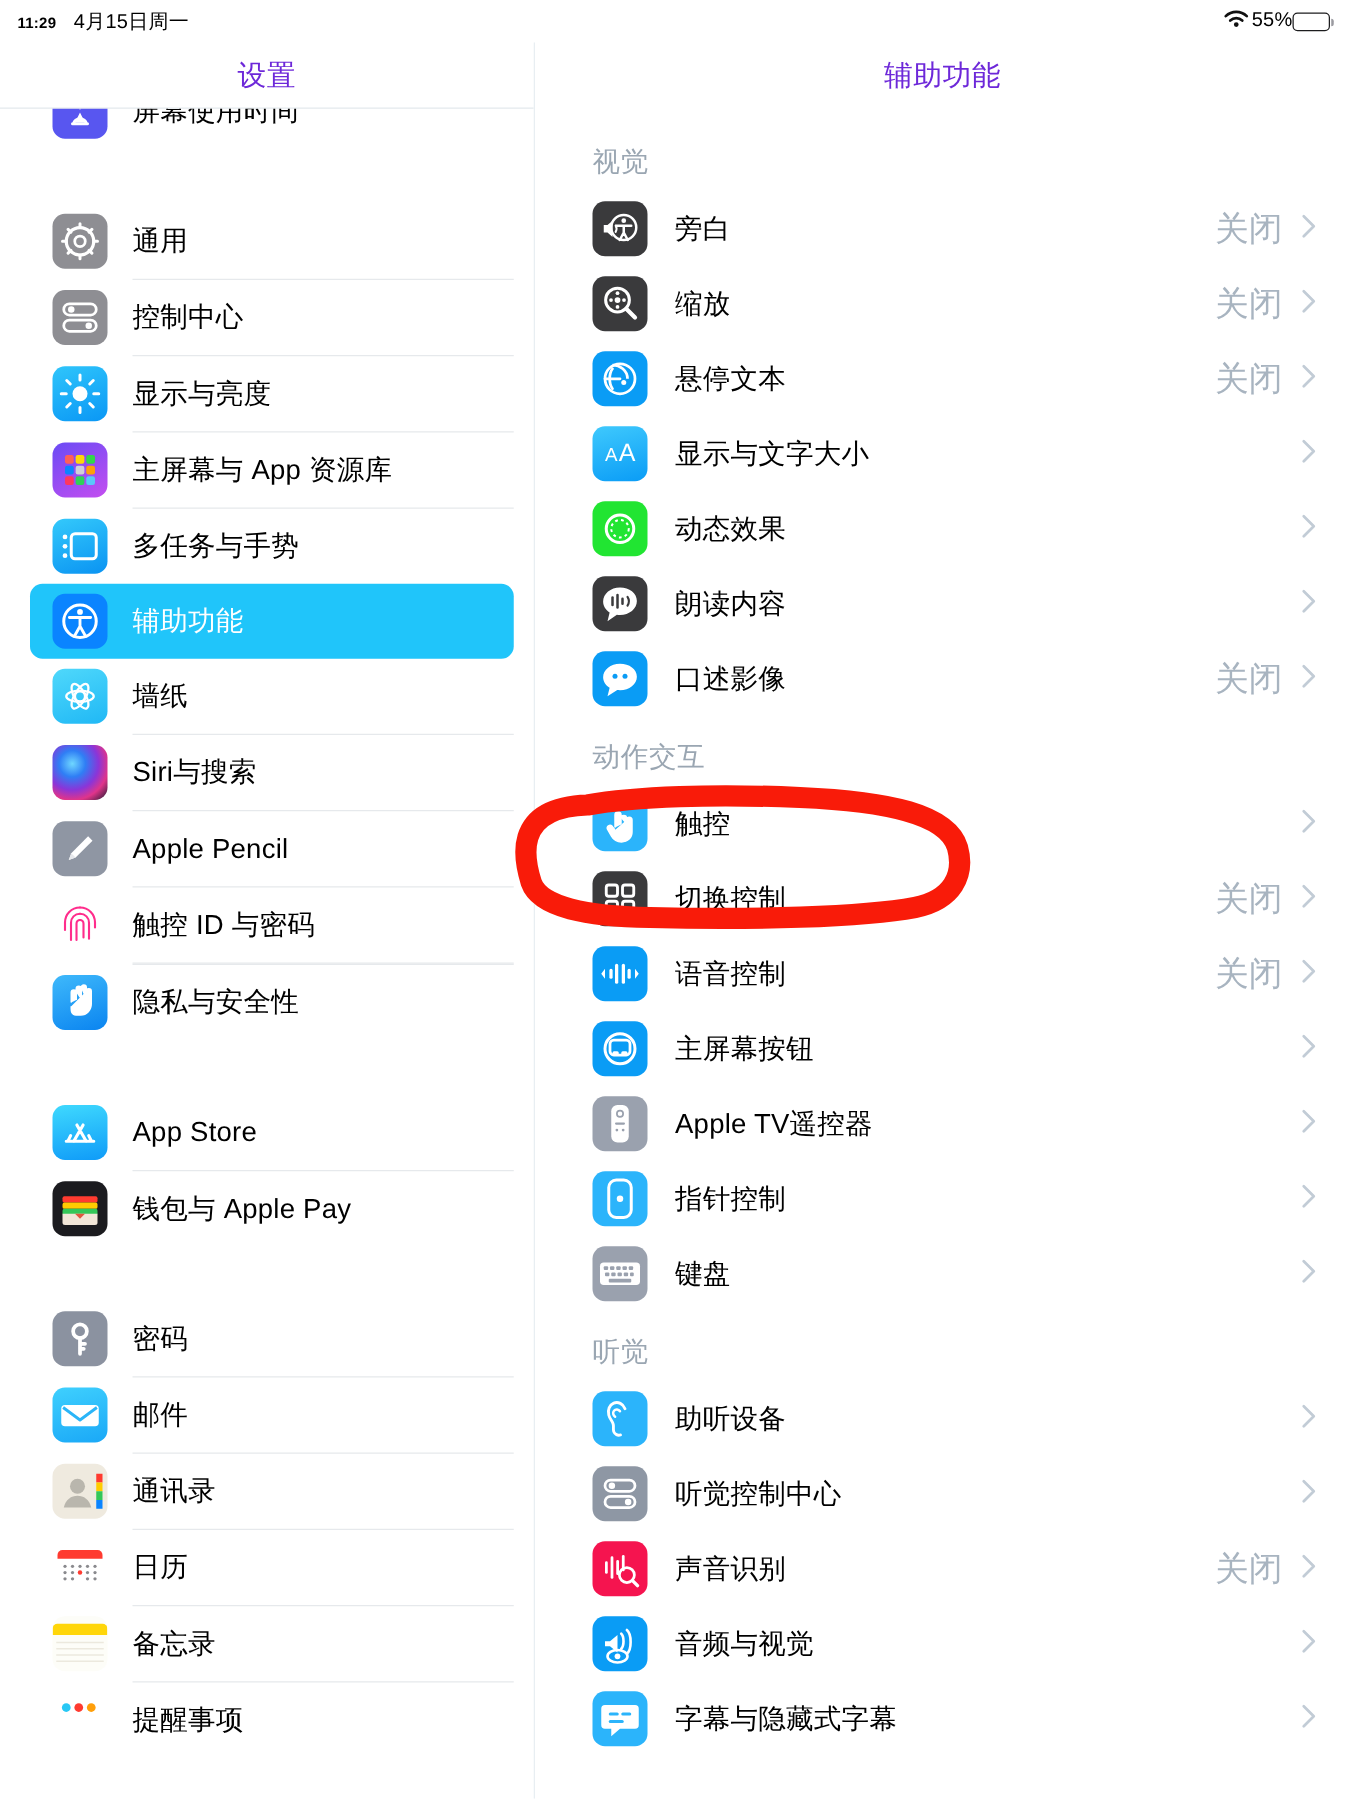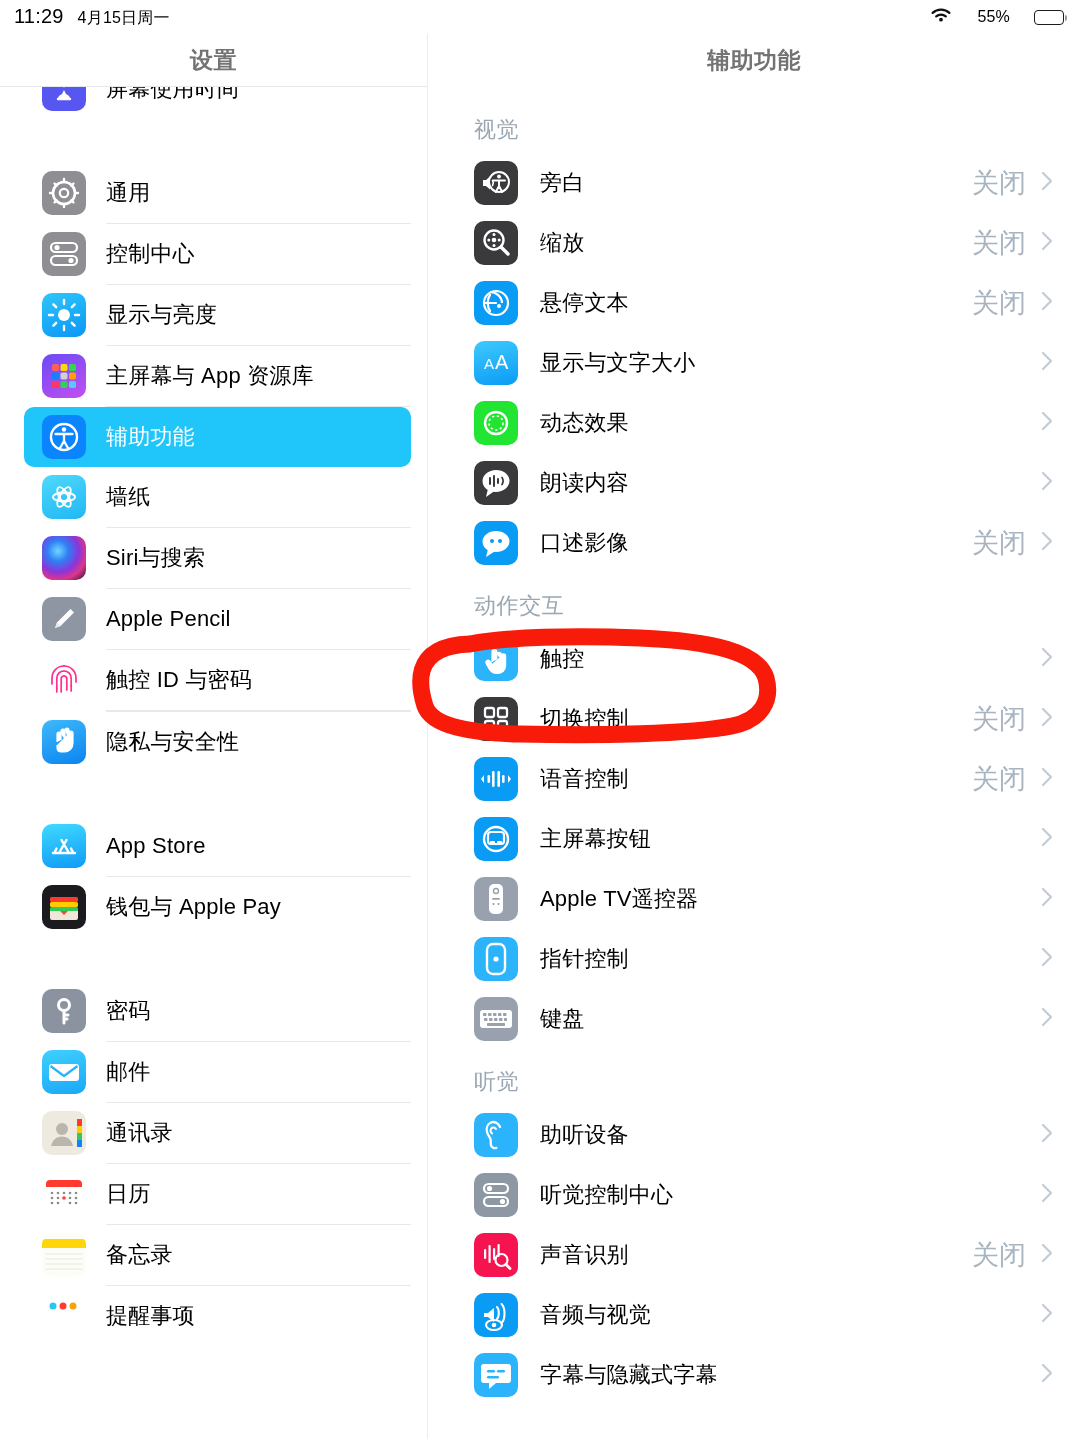--- a/index.html
+++ b/index.html
@@ -23,23 +23,23 @@
     flex: 0 0 34px;
     display: flex;
     align-items: center;
     padding: 0 16px 0 14px;
     font-size: 16px;
     font-weight: 600;
     color: #000;
     letter-spacing: 0.2px;
   }
   .sb-left { display: flex; align-items: baseline; gap: 14px; }
-  .sb-time { font-size: 20px; font-weight: 400; }
+  .sb-time { font-size: 12px; font-weight: 700; }
   .sb-date { font-size: 16px; font-weight: 400; }
-  .sb-right { margin-left: auto; display: flex; align-items: center; gap: 24px; }
+  .sb-right { margin-left: auto; display: flex; align-items: center; gap: 0; }
   .wifi-icon { display: block; }
   .sb-batt-pct { font-size: 16px; font-weight: 500; }
   .batt {
     position: relative;
     width: 30px; height: 15px;
     border: 1.6px solid #1c1c1e;
     border-radius: 4px;
     padding: 1.5px;
   }
   .batt::after {
@@ -65,22 +65,22 @@
     flex-direction: column;
     overflow: hidden;
   }
   .pane-title {
     height: 53px;
     flex: 0 0 53px;
     display: flex;
     align-items: center;
     justify-content: center;
     font-size: 23px;
-    font-weight: 700;
-    color: #737373;
+    font-weight: 400;
+    color: #6d28d9;
     border-bottom: 1px solid #e4e9ed;
     letter-spacing: 0.4px;
   }
   .sidebar-scroll {
     flex: 1 1 auto;
     overflow: hidden;
     position: relative;
   }
   .srow {
     position: relative;
@@ -244,20 +244,33 @@
                   <rect x="27" y="18.5" width="7" height="7" rx="1.8" fill="#ff9f0a"></rect>
                   <rect x="10" y="27" width="7" height="7" rx="1.8" fill="#ff375f"></rect>
                   <rect x="18.5" y="27" width="7" height="7" rx="1.8" fill="#30d158"></rect>
                   <rect x="27" y="27" width="7" height="7" rx="1.8" fill="#5ac8fa"></rect>
                 </g>
               </svg>
             </span>
             <span class="lbl">主屏幕与 App 资源库</span>
           </div>
           <div class="sep"></div>
+          <div class="srow">
+            <span class="ico" style="display:inline-block;width:44px;height:44px;border-radius:10px;background:linear-gradient(160deg,#34c9fb,#0a93f2);position:relative;overflow:hidden;">
+              <svg width="44" height="44" viewBox="0 0 44 44" style="display:block">
+                <rect x="15" y="12" width="20" height="20" rx="3" fill="none" stroke="#fff" stroke-width="2.4"></rect>
+                <g fill="#fff">
+                  <circle cx="10" cy="14.5" r="1.9"></circle>
+                  <circle cx="10" cy="22" r="1.9"></circle>
+                  <circle cx="10" cy="29.5" r="1.9"></circle>
+                </g>
+              </svg>
+            </span>
+            <span class="lbl">多任务与手势</span>
+          </div>
           <div class="srow sel">
             <span class="ico" style="display:inline-block;width:44px;height:44px;border-radius:10px;background:#0a84ff;position:relative;overflow:hidden;">
               <svg width="44" height="44" viewBox="0 0 44 44" style="display:block">
                 <circle cx="22" cy="22" r="13" fill="none" stroke="#fff" stroke-width="2.4"></circle>
                 <circle cx="22" cy="14.5" r="2.3" fill="#fff"></circle>
                 <path d="M13.5 19h17M22 19v7M22 26l-4.5 8M22 26l4.5 8" stroke="#fff" stroke-width="2.3" fill="none" stroke-linecap="round"></path>
               </svg>
             </span>
             <span class="lbl">辅助功能</span>
           </div>

